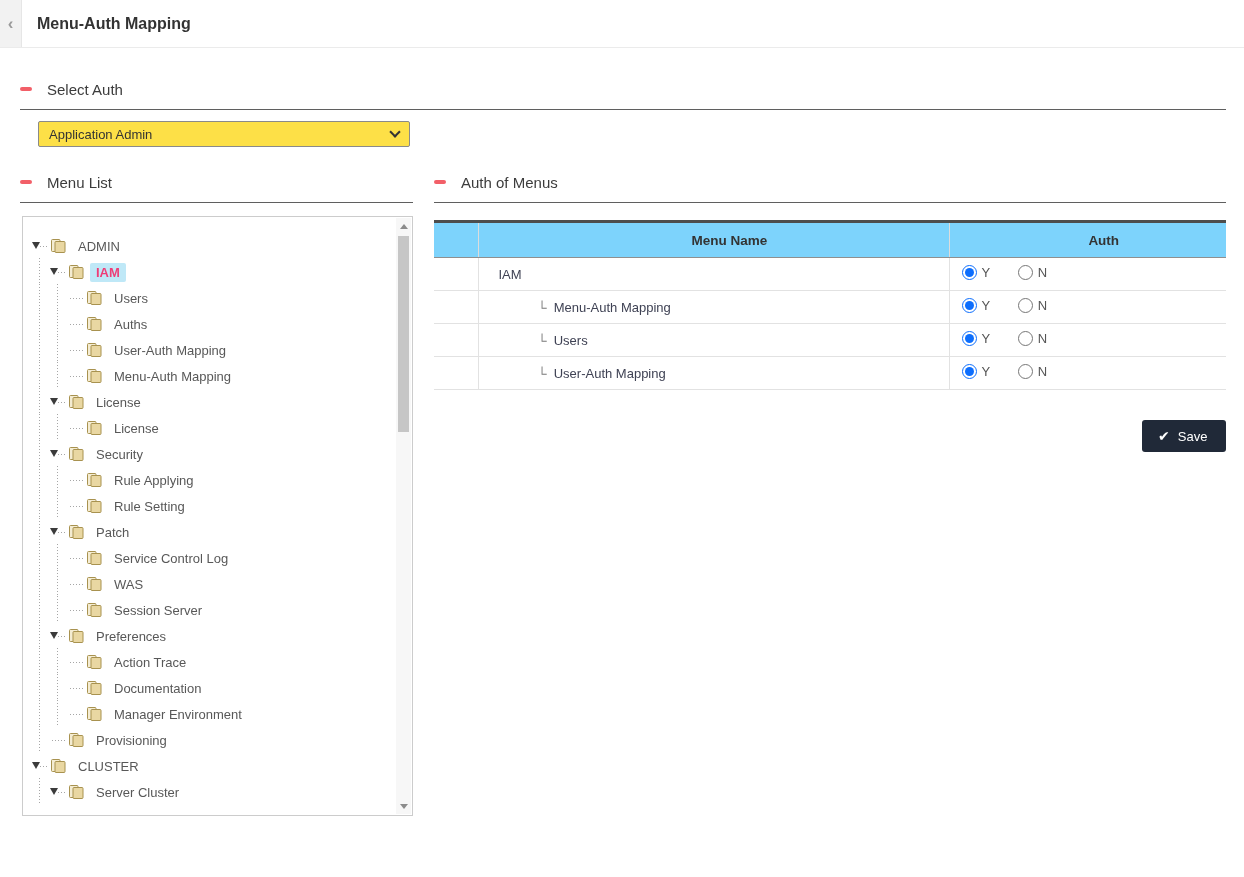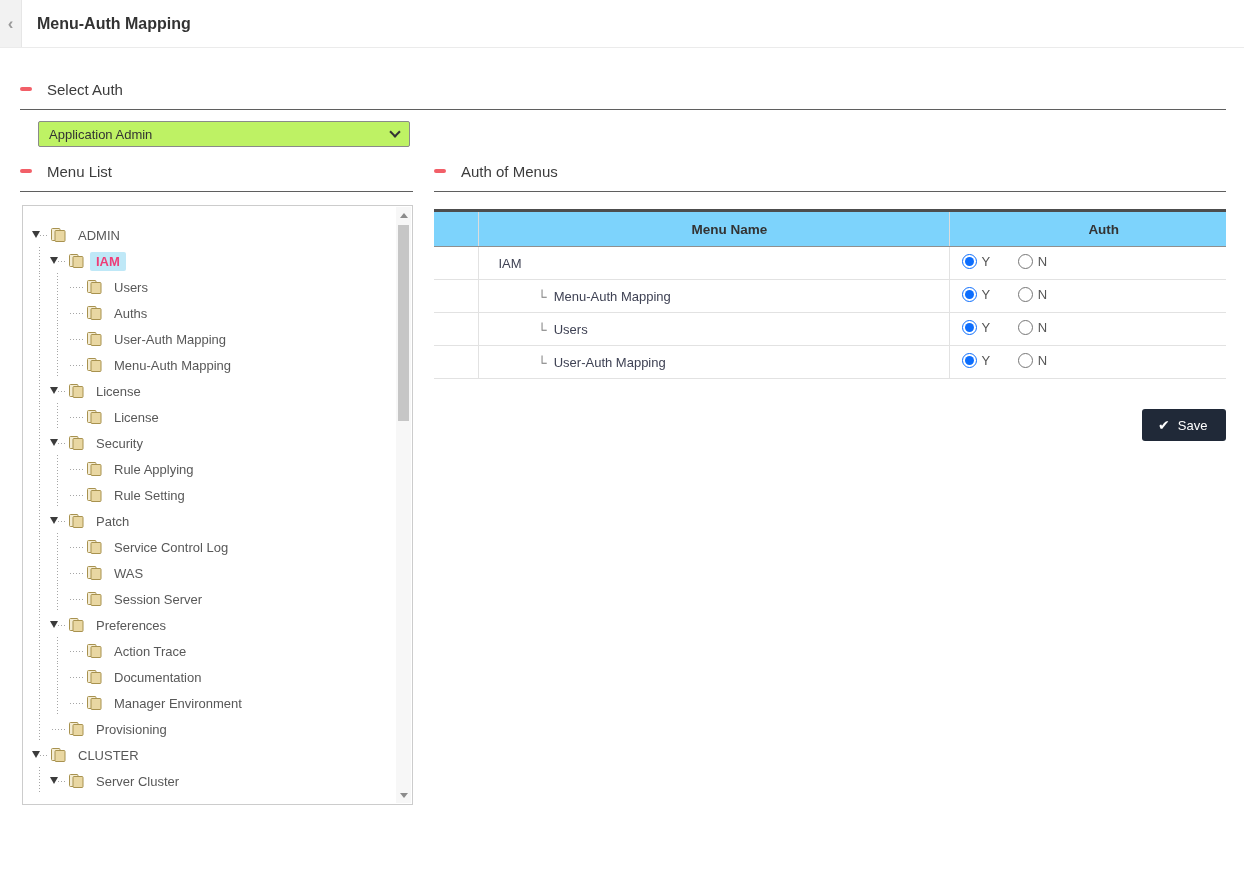--- a/index.html
+++ b/index.html
@@ -21,31 +21,31 @@
   .content { padding:30px 18px 0 20px; }
 
   .section-head { display:flex; align-items:center; height:22px;gap:6px; }
   .section-dash { width:12px; height:4px; border-radius:2px; background:var(--accent-red,#f25f68); margin-right:9px; }
   .section-title { font-size:15px; color:#3c3c3c; }
   .section-rule { border:none; border-top:1px solid #5f5f5f; margin-top:9px; }
 
   
   .select-wrap { position:relative; width:372px; margin:11px 0 0 18px; }
   .auth-select {
-    width:100%; height:26px; border:1px solid #8a8a8a; border-radius:2px; background:#bef264;
+    width:100%; height:26px; border:1px solid #8a8a8a; border-radius:2px; background:#fde047;
     font-family:inherit; font-size:13px; color:#333; padding:0 28px 0 10px;
     appearance:none; -webkit-appearance:none; cursor:pointer;
   }
   .select-chevron {
     position:absolute; right:11px; top:7px; width:8px; height:8px; pointer-events:none;
     border-left:2px solid #333; border-bottom:2px solid #333; transform:rotate(-45deg); transform-origin:center;
   }
 
   
-  .cols { display:flex; margin-top:13px; }
+  .cols { display:flex; margin-top:24px; }
   .left-col { width:393px; flex:none; }
   .right-col { flex:1; margin-left:21px; min-width:0; }
 
   
   .tree-panel {
     position:relative; margin-top:13px; margin-left:2px;
     border:1px solid #ccc; height:600px; background:#fff; overflow:hidden;
     padding:16px 0 0 8px;
   }
   .tree-item { display:flex; align-items:center; height:26px; white-space:nowrap; cursor:pointer; }

